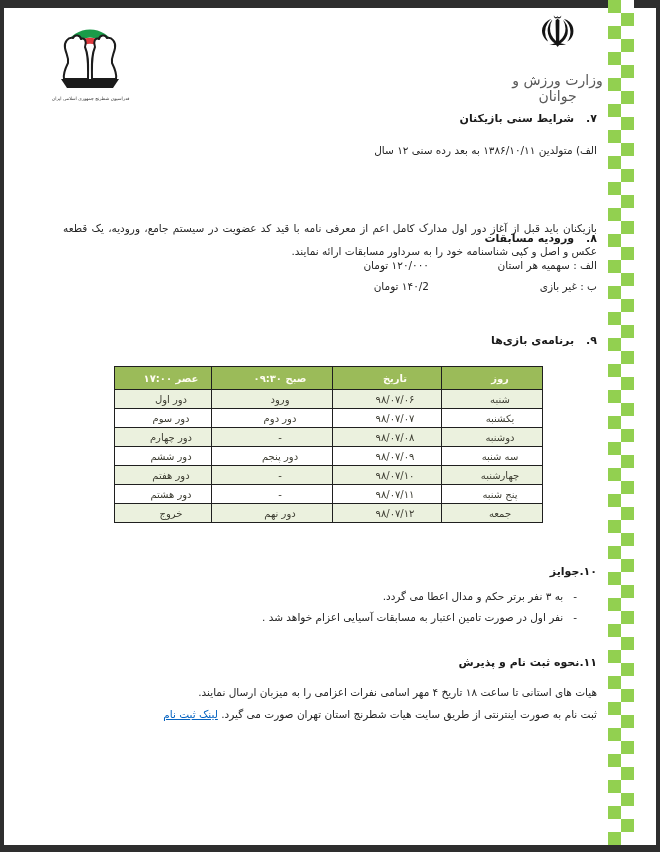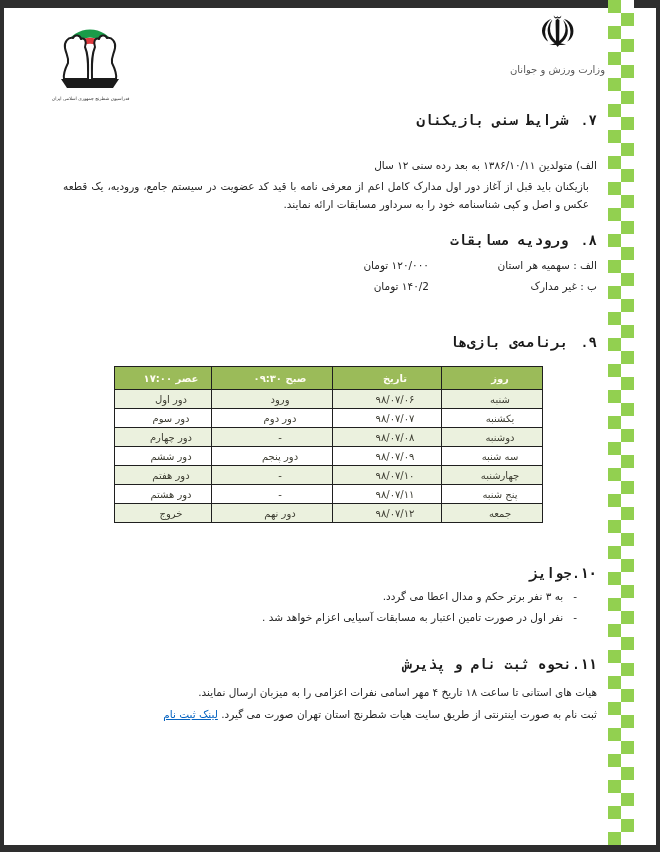--- a/index.html
+++ b/index.html
@@ -19,32 +19,32 @@
     position:absolute; left:608px; top:0; width:26px; height:845px;
     background: conic-gradient(#ffffff 25%, #92D050 0 50%, #ffffff 0 75%, #92D050 0);
     background-size:26px 26px;
   }
 
   
   .chess-logo { position:absolute; left:52px; top:15px; width:76px; text-align:center; }
   .chess-logo-caption { font-size:4.5px; color:#3a3a3a; margin-top:1px; letter-spacing:0; white-space:nowrap; }
   .ministry-block { position:absolute; left:500px; top:4px; width:115px; text-align:center; }
   .ministry-emblem { font-size:43px; line-height:56px; color:#141414; display:block; }
-  .ministry-caption { font-size:10px; color:#595959; margin-top:4px; }
+  .ministry-caption { font-size:14px; color:#595959; margin-top:12px; }
 
   
   .doc-content {
     position:absolute; left:63px; top:0; width:534px; height:852px;
     direction:rtl; color:#262626; font-size:10.5px;
   }
   .abs { position:absolute; right:0; }
-  .heading { font-weight:bold; color:#1a1a1a; font-size:14px; white-space:nowrap;font-family:Liberation Mono, monospace; }
+  .heading { font-weight:bold; color:#1a1a1a; font-size:11px; white-space:nowrap; }
   .heading .h-num { margin-left:12px; }
   .body-line { white-space:nowrap; }
-  .para { left:0; right:8px; text-align:justify; line-height:18px; }
+  .para { left:0; right:0; text-align:justify; line-height:23px;margin-top:40px; }
   .fee-line { display:flex; white-space:nowrap; }
   .fee-label { display:inline-block; width:168px; }
   .note-label { color:#FF0000; }
   .bullet-line { right:20px; white-space:nowrap; }
   .bullet-dash { margin-left:10px; }
   .reg-line { white-space:nowrap; }
   .reg-link { color:#0563C1; text-decoration:underline; cursor:pointer; }
 
   
   .schedule-table {
@@ -87,32 +87,32 @@
   <div class="ministry-block">
     <span class="ministry-emblem">☫</span>
     <div class="ministry-caption">وزارت ورزش و جوانان</div>
   </div>
 
   <div class="doc-content">
 
     <div class="abs heading" style="top:112px;">
       <span class="h-num">۷.</span><span>شرایط سنی بازیکنان</span>
     </div>
-    <div class="abs body-line" style="top:159px;">الف) متولدین ۱۳۸۶/۱۰/۱۱ به بعد رده سنی  ۱۲ سال</div>
+    <div class="abs body-line" style="top:144px;">الف) متولدین ۱۳۸۶/۱۰/۱۱ به بعد رده سنی  ۱۲ سال</div>
     <div class="abs para" style="top:177px;">بازیکنان باید قبل از آغاز دور اول مدارک کامل اعم از معرفی نامه با قید کد عضویت در سیستم جامع، ورودیه، یک قطعه عکس و اصل و کپی  شناسنامه خود را به سرداور مسابقات ارائه نمایند.</div>
 
     <div class="abs heading" style="top:232px;">
       <span class="h-num">۸.</span><span>ورودیه مسابقات</span>
     </div>
     <div class="abs fee-line" style="top:259px;">
       <span class="fee-label">الف : سهمیه هر استان</span>
       <span>۱۲۰/۰۰۰ تومان</span>
     </div>
     <div class="abs fee-line" style="top:280px;">
-      <span class="fee-label">ب : غیر مدارک</span>
+      <span class="fee-label">ب : غیر بازی</span>
       <span>۱۴۰/2 تومان</span>
     </div>
 
     <div class="abs heading" style="top:334px;">
       <span class="h-num">۹.</span><span>برنامه‌ی بازی‌ها</span>
     </div>
 
     <table class="schedule-table">
       <colgroup>
         <col style="width:101px">

